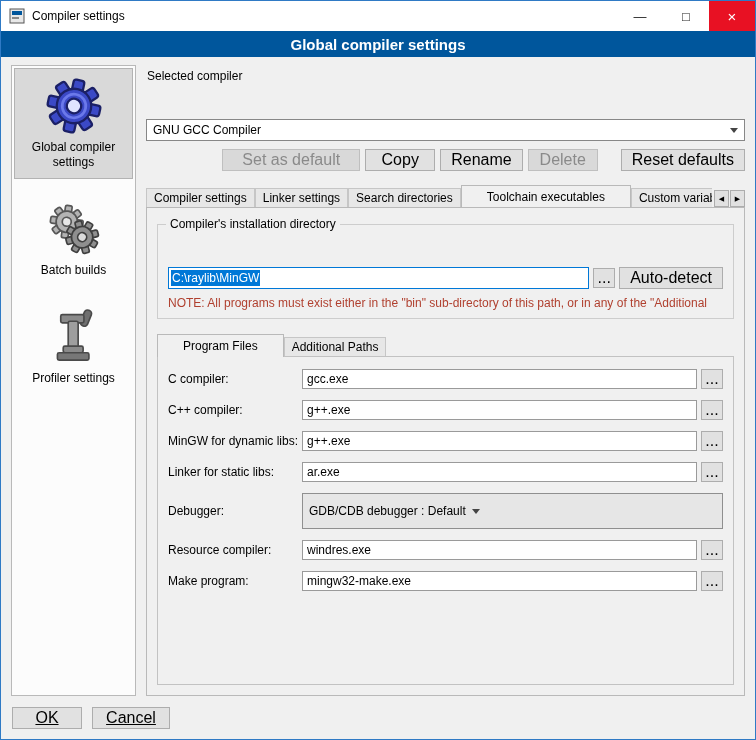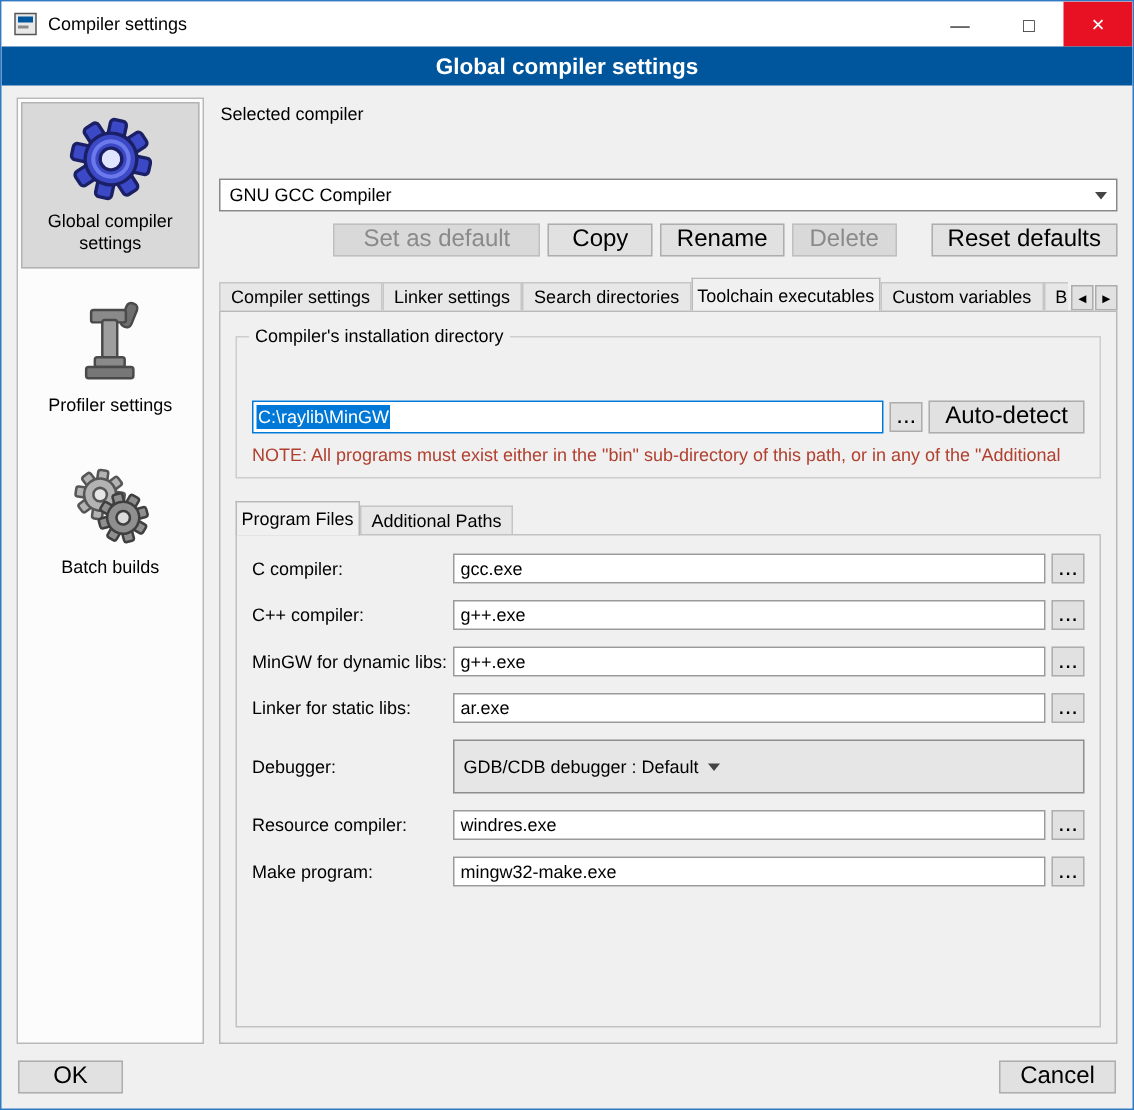--- a/index.html
+++ b/index.html
@@ -42,21 +42,21 @@
   .btn.disabled{background:#d9d9d9;border-color:#bfbfbf;color:#8a8a8a;}
   .btn-row{display:flex;justify-content:flex-end;gap:5px;margin-top:8px;}
   .btn-setdefault{min-width:138px;}
   .btn-copy,.btn-rename,.btn-delete{min-width:70px;}
   .btn-reset{min-width:100px;margin-left:18px;}
   
   .tabstrip{display:flex;align-items:flex-end;margin-top:13px;height:23px;flex:0 0 auto;}
   .tabs-scroll{display:flex;align-items:flex-end;overflow:hidden;white-space:nowrap;flex:1;min-width:0;}
   .tab{padding:2px 7px 3px;border:1px solid #c6c6c6;border-bottom:none;background:#e7e7e7;
        height:19px;flex:0 0 auto;cursor:default;margin-right:0;}
-  .tab.active{background:#f0f0f0;height:23px;padding:4px 3px 4px;position:relative;z-index:2;
+  .tab.active{background:#f0f0f0;height:23px;padding:4px 25px 4px;position:relative;z-index:2;
               margin-bottom:-1px;border-color:#b9b9b9;}
   .tab-arrows{display:flex;gap:1px;margin-left:2px;flex:0 0 auto;}
   .arrowbtn{width:15px;height:17px;font-size:7px;display:flex;align-items:center;justify-content:center;
             background:#e1e1e1;border:1px solid #adadad;padding:0;font-family:inherit;}
   
   .panel{flex:1;border:1px solid #b9b9b9;background:#f0f0f0;padding:14px 10px 10px;
          display:flex;flex-direction:column;min-height:0;}
   .groupbox{border:1px solid #cdcdcd;position:relative;padding:14px 10px 8px;margin-top:2px;flex:0 0 auto;}
   .group-title{position:absolute;top:-8px;left:8px;background:#f0f0f0;padding:0 4px;}
   .dir-row{display:flex;align-items:center;gap:4px;margin-top:28px;}
@@ -69,21 +69,21 @@
   .inner-tabstrip{display:flex;align-items:flex-end;margin-top:14px;height:23px;flex:0 0 auto;}
   .inner-panel{flex:1;border:1px solid #c2c2c2;background:#f0f0f0;padding:12px 10px;min-height:0;}
   .form-row{display:flex;align-items:center;margin-bottom:11px;}
   .form-label{width:134px;flex:0 0 auto;}
   .form-input{flex:1;height:20px;border:1px solid #9a9a9a;background:#fff;font-family:inherit;
               font-size:12px;padding:1px 4px;min-width:0;}
   .form-combo{flex:1;height:36px;background:#e6e6e6;border:1px solid #8f8f8f;display:flex;
               align-items:center;padding:0 6px;}
   .form-row .browse-btn{margin-left:4px;flex:0 0 auto;}
   
-  .footer{flex:0 0 auto;display:flex;justify-content:space-between;gap:10px;padding:7px 11px 10px;}
+  .footer{flex:0 0 auto;display:flex;justify-content:flex-start;gap:10px;padding:7px 11px 10px;text-decoration:underline;}
   .btn-ok{min-width:70px;}
   .btn-cancel{min-width:78px;}
   svg{display:block;}
 </style>
 </head>
 <body>
 
 <svg width="0" height="0" style="position:absolute">
   <defs>
     <g id="gearShape">
@@ -126,46 +126,46 @@
               <use href="#gearShape" fill="#3b49c6" stroke="#1b2066" stroke-width="2.5"></use>
               <circle r="13" fill="none" stroke="#6b79ea" stroke-width="3"></circle>
               <circle r="8" fill="#dfe4ff" stroke="#1b2066" stroke-width="2.5"></circle>
             </g>
           </svg>
         </span>
         <span class="side-label">Global compiler settings</span>
       </div>
       <div class="side-item">
         <span>
+          <svg width="58" height="58" viewBox="0 0 64 64">
+            <g transform="translate(24 24) rotate(8) scale(0.62)">
+              <use href="#gearShape" fill="#b3b3b3" stroke="#565656" stroke-width="3"></use>
+              <circle r="8" fill="#e6e6e6" stroke="#565656" stroke-width="3"></circle>
+            </g>
+            <g transform="translate(41 41) rotate(30) scale(0.62)">
+              <use href="#gearShape" fill="#8f8f8f" stroke="#3f3f3f" stroke-width="3"></use>
+              <circle r="8" fill="#dcdcdc" stroke="#3f3f3f" stroke-width="3"></circle>
+            </g>
+          </svg>
+        </span>
+        <span class="side-label">Batch builds</span>
+      </div>
+      <div class="side-item">
+        <span>
           <svg width="54" height="58" viewBox="0 0 64 70">
             <g stroke="#4a4a4a" stroke-width="2">
               <rect x="42" y="2" width="9" height="20" rx="4" fill="#6f6f6f" transform="rotate(22 46 12)"></rect>
               <rect x="16" y="8" width="28" height="10" rx="2" fill="#8a8a8a"></rect>
               <rect x="25" y="16" width="12" height="32" rx="2" fill="#9e9e9e"></rect>
               <rect x="19" y="46" width="24" height="8" rx="2" fill="#8a8a8a"></rect>
               <rect x="12" y="54" width="38" height="9" rx="2" fill="#777777"></rect>
             </g>
           </svg>
         </span>
         <span class="side-label">Profiler settings</span>
-      </div>
-      <div class="side-item">
-        <span>
-          <svg width="58" height="58" viewBox="0 0 64 64">
-            <g transform="translate(24 24) rotate(8) scale(0.62)">
-              <use href="#gearShape" fill="#b3b3b3" stroke="#565656" stroke-width="3"></use>
-              <circle r="8" fill="#e6e6e6" stroke="#565656" stroke-width="3"></circle>
-            </g>
-            <g transform="translate(41 41) rotate(30) scale(0.62)">
-              <use href="#gearShape" fill="#8f8f8f" stroke="#3f3f3f" stroke-width="3"></use>
-              <circle r="8" fill="#dcdcdc" stroke="#3f3f3f" stroke-width="3"></circle>
-            </g>
-          </svg>
-        </span>
-        <span class="side-label">Batch builds</span>
       </div>
     </div>
 
     <div class="main">
       <div class="sel-label">Selected compiler</div>
 
       <div class="combo">
         <span class="combo-text">GNU GCC Compiler</span>
         <span class="arrow-down"></span>
       </div>

